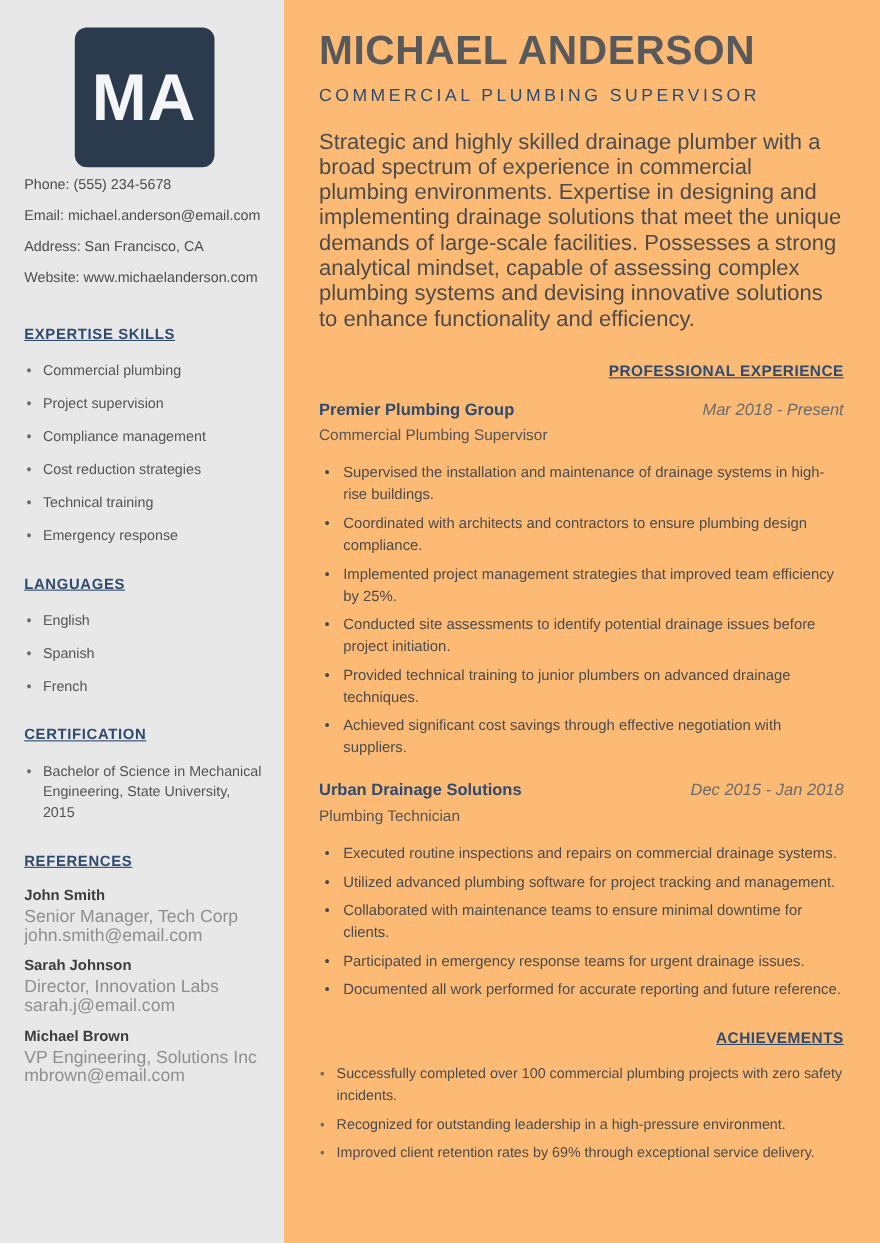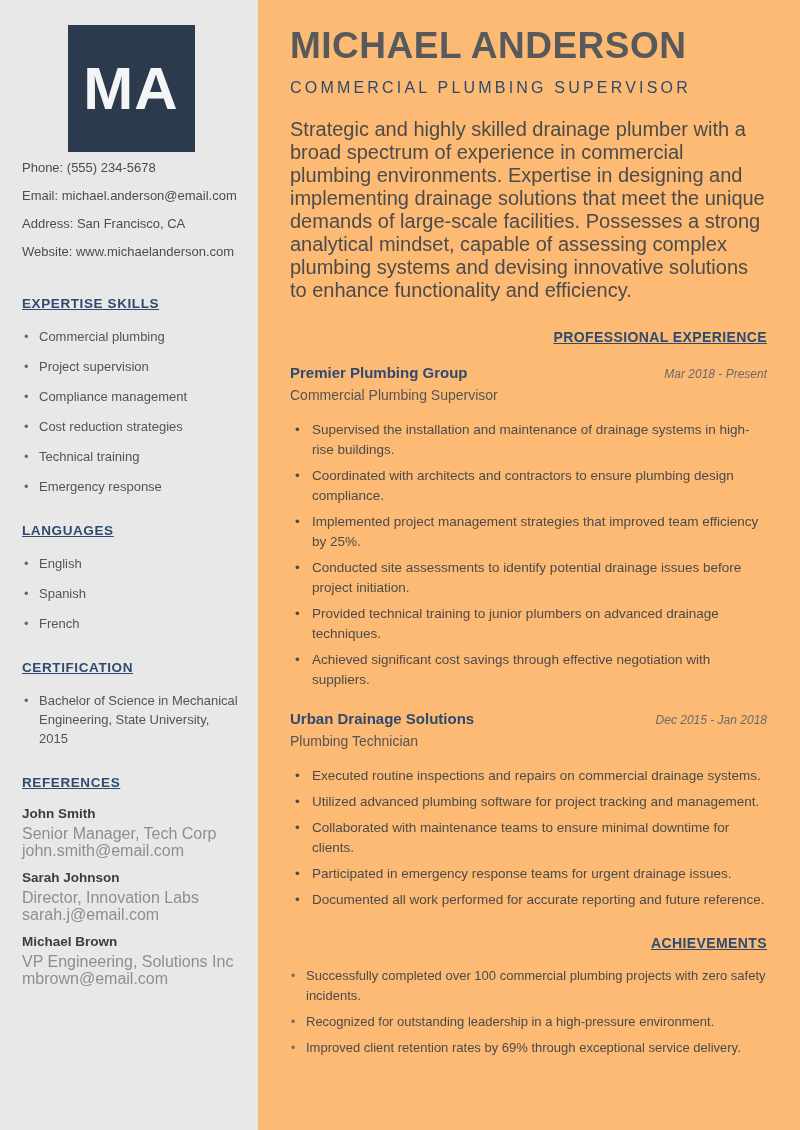--- a/index.html
+++ b/index.html
@@ -18,20 +18,21 @@
     background:#e8e8e8;
     padding:25px 18px 20px 22px;
   }
   .monogram {
     width:127px; height:127px;
     background:#2b3a4c;
     color:#f4f5f6;
     display:flex; align-items:center; justify-content:center;
     font-size:60px; font-weight:bold; letter-spacing:1px;
     margin:0 auto;
+    border-radius:11px;
   }
   .contact { margin-top:8px; }
   .contact-line { font-size:13px; color:#4c4c4c; margin-bottom:13px; }
 
   .side-heading {
     font-size:13.5px; font-weight:bold; color:#2e4a6e;
     text-decoration:underline; letter-spacing:0.6px;
   }
   .side-section-skills    { margin-top:37px; }
   .side-section           { margin-top:27px; }
@@ -61,21 +62,21 @@
     font-size:14px; font-weight:bold; color:#2e4a6e;
     text-decoration:underline; letter-spacing:0.4px;text-align:right;
   }
   .section-experience { margin-top:27px; }
   .section-achievements { margin-top:25px; }
 
   .job-first { margin-top:19px; }
   .job { margin-top:20px; }
   .job-header { display:flex; justify-content:space-between; align-items:baseline; }
   .company { font-size:15px; font-weight:bold; color:#2e4a6e; }
-  .dates { font-size:12px; font-style:italic; color:#6a6a6a; }
+  .dates { font-size:15px; font-style:italic; color:#6a6a6a; }
   .role { margin-top:6px; font-size:14px; color:#555555; }
 
   .bullets { list-style:none; margin-top:17px; }
   .bullets li {
     position:relative; padding-left:22px;
     font-size:13.5px; color:#4b4b4b; line-height:20px;
     margin-bottom:6px;
   }
   .bullets li::before { content:"•"; position:absolute; left:5px; color:#4b4b4b; }
 

